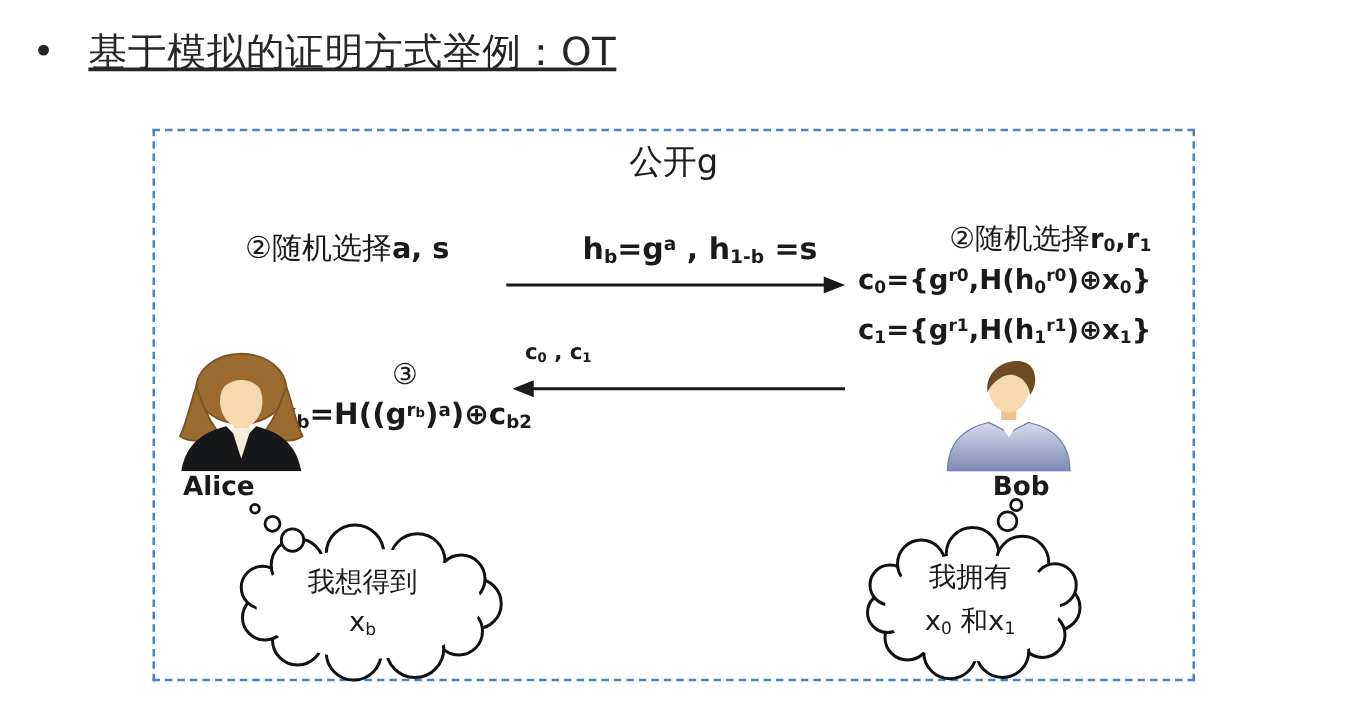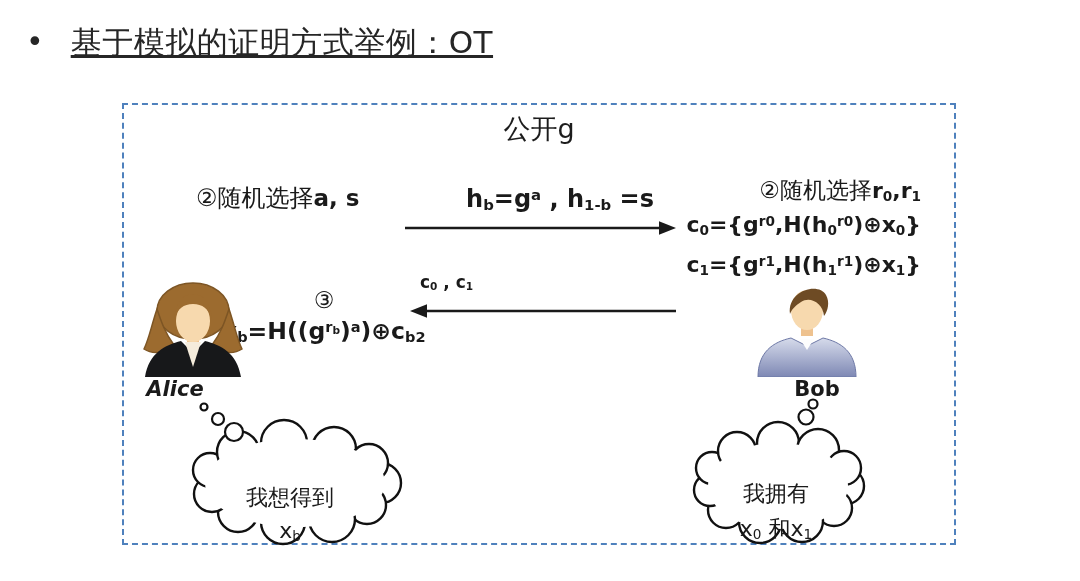--- a/index.html
+++ b/index.html
@@ -25,24 +25,24 @@
 
   .step2{left:685px;top:175px;width:236px;text-align:right;}
   .step2 .line1{font-size:23px;white-space:nowrap;}
   .step2 .line1 .vars{font-weight:700;font-size:22px;}
   .step2 .cline{font-size:22px;font-weight:700;line-height:31px;white-space:nowrap;}
 
   .step3-num{left:299px;top:287px;width:50px;text-align:center;font-size:23px;}
   .step3-formula{left:222px;top:317px;font-size:23.5px;font-weight:700;white-space:nowrap;}
 
   .actor-label{width:84px;text-align:center;font-size:21px;font-weight:700;color:#1a1a1a;}
-  .alice-label{left:133px;top:377px;font-style:italic;}
+  .alice-label{left:133px;top:377px;}
   .bob-label{left:775px;top:377px;}
 
-  .thought-text{width:200px;text-align:center;font-weight:500;z-index:3;margin-top:32px;}
+  .thought-text{width:200px;text-align:center;font-weight:500;z-index:3;}
   .thought-text .l1{font-size:22px;}
   .thought-text .l2{font-size:22px;margin-top:5px;}
   .alice-thought{left:190px;top:451px;}
   .bob-thought{left:676px;top:447px;}
 
   
   .math sub{font-size:62%;vertical-align:-0.22em;}
   .math sup{font-size:62%;vertical-align:0.45em;}
   .math .m-ps{font-size:45%;vertical-align:0.5em;}
 

